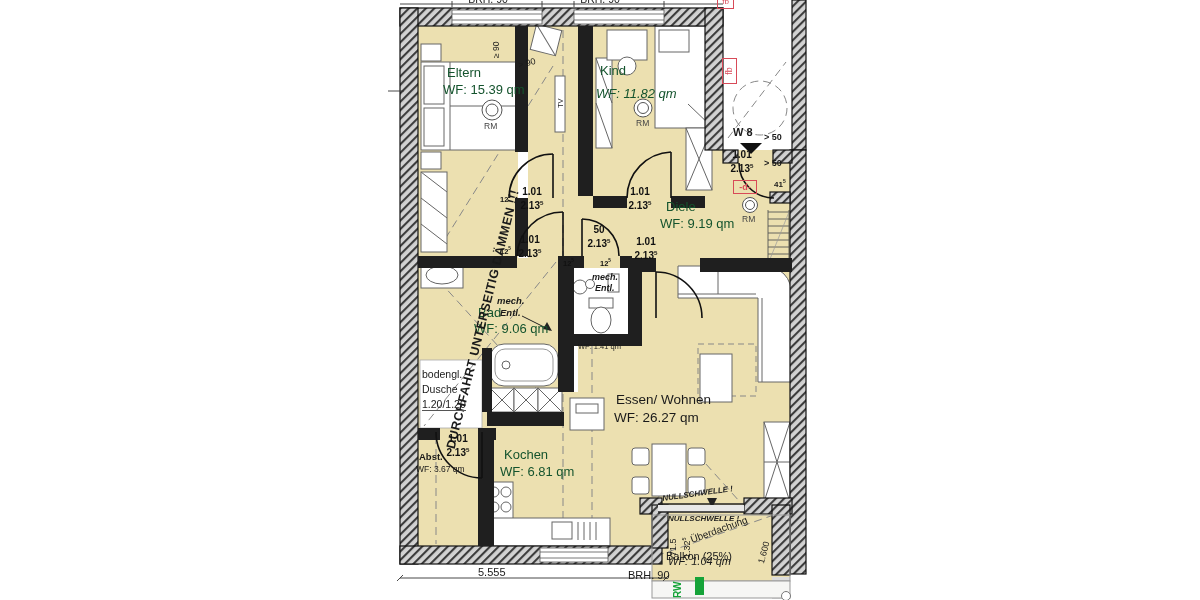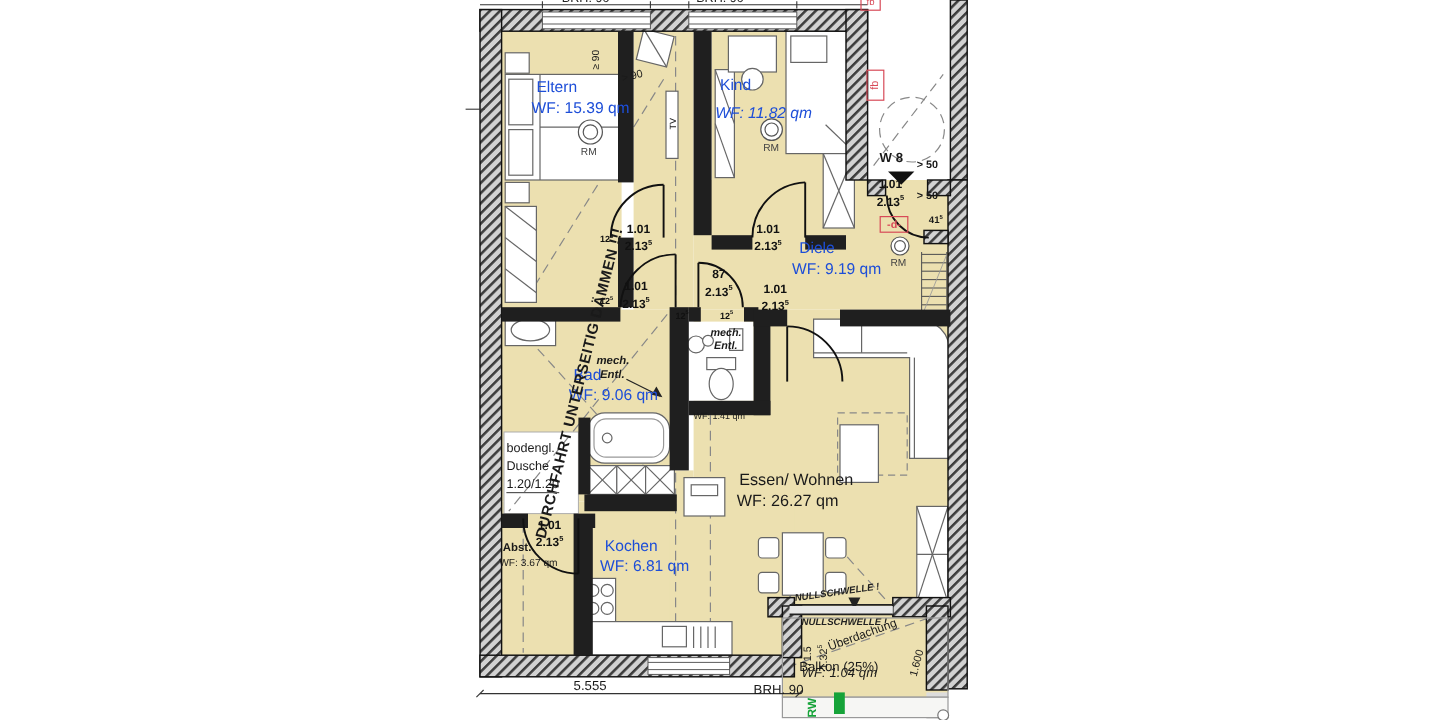--- a/index.html
+++ b/index.html
@@ -1,20 +1,20 @@
 <!DOCTYPE html>
 <html><head>
 <meta charset="utf-8">
 <style>
   html,body{margin:0;padding:0;background:#fff;}
   #stage{position:relative;width:1200px;height:600px;overflow:hidden;background:#fff;
          font-family:"Liberation Sans", sans-serif;color:#1a1a1a;}
   #stage svg{position:absolute;left:0;top:0;}
   .lbl{position:absolute;white-space:nowrap;line-height:1.15;}
-  .room{font-size:13px;color:#1d4ed8;}
+  .room{font-size:13px;color:#14532d;}
   .roomL{font-size:13.5px;}
   .small{font-size:9.5px;font-weight:bold;}
   .dlab{position:absolute;width:46px;text-align:center;font-size:10px;font-weight:bold;line-height:11px;color:#111;}
   .wmark{position:absolute;font-size:7.5px;font-weight:bold;color:#111;}
   sup{font-size:0.62em;}
   .ital{font-style:italic;font-weight:bold;}
   .redbox{border:1px solid #d84a58;color:#d84a58;text-align:center;}
   .green{color:#16a339;}
   .rot90{transform:rotate(-90deg);transform-origin:0 0;}
   .warn{font-weight:bold;font-size:12.5px;letter-spacing:0.5px;text-align:center;}
@@ -299,21 +299,21 @@
 <div class="lbl ital" style="left:592px;top:272px;font-size:9px;">mech.</div>
 <div class="lbl ital" style="left:595px;top:283px;font-size:9px;">Entl.</div>
 <div class="lbl" style="left:578px;top:297px;font-size:7.5px;margin-top:46px;">WF: 1.41 qm</div>
 
 <div class="lbl ital" style="left:497px;top:296px;font-size:9.5px;">mech.</div>
 <div class="lbl ital" style="left:500px;top:308px;font-size:9.5px;">Entl.</div>
 
 <div class="dlab" style="left:509px;top:186px;"><span>1.01</span><br><span>2.13</span><sup>5</sup></div>
 <div class="dlab" style="left:617px;top:186px;"><span>1.01</span><br><span>2.13</span><sup>5</sup></div>
 <div class="dlab" style="left:507px;top:234px;"><span>1.01</span><br><span>2.13</span><sup>5</sup></div>
-<div class="dlab" style="left:576px;top:224px;"><span>87</span><br><span>2.13</span><sup>5</sup></div>
+<div class="dlab" style="left:576px;top:224px;"><span>50</span><br><span>2.13</span><sup>5</sup></div>
 <div class="dlab" style="left:623px;top:236px;"><span>1.01</span><br><span>2.13</span><sup>5</sup></div>
 <div class="dlab" style="left:435px;top:433px;"><span>1.01</span><br><span>2.13</span><sup>5</sup></div>
 <div class="dlab" style="left:719px;top:149px;"><span>1.01</span><br><span>2.13</span><sup>5</sup></div>
 
 <div class="wmark" style="left:500px;top:194px;"><span>12</span><sup>5</sup></div>
 <div class="wmark" style="left:500px;top:246px;"><span>12</span><sup>5</sup></div>
 <div class="wmark" style="left:563px;top:258px;"><span>12</span><sup>5</sup></div>
 <div class="wmark" style="left:600px;top:258px;"><span>12</span><sup>5</sup></div>
 
 <div class="lbl" style="left:733px;top:126px;font-size:11px;font-weight:bold;">W 8</div>

